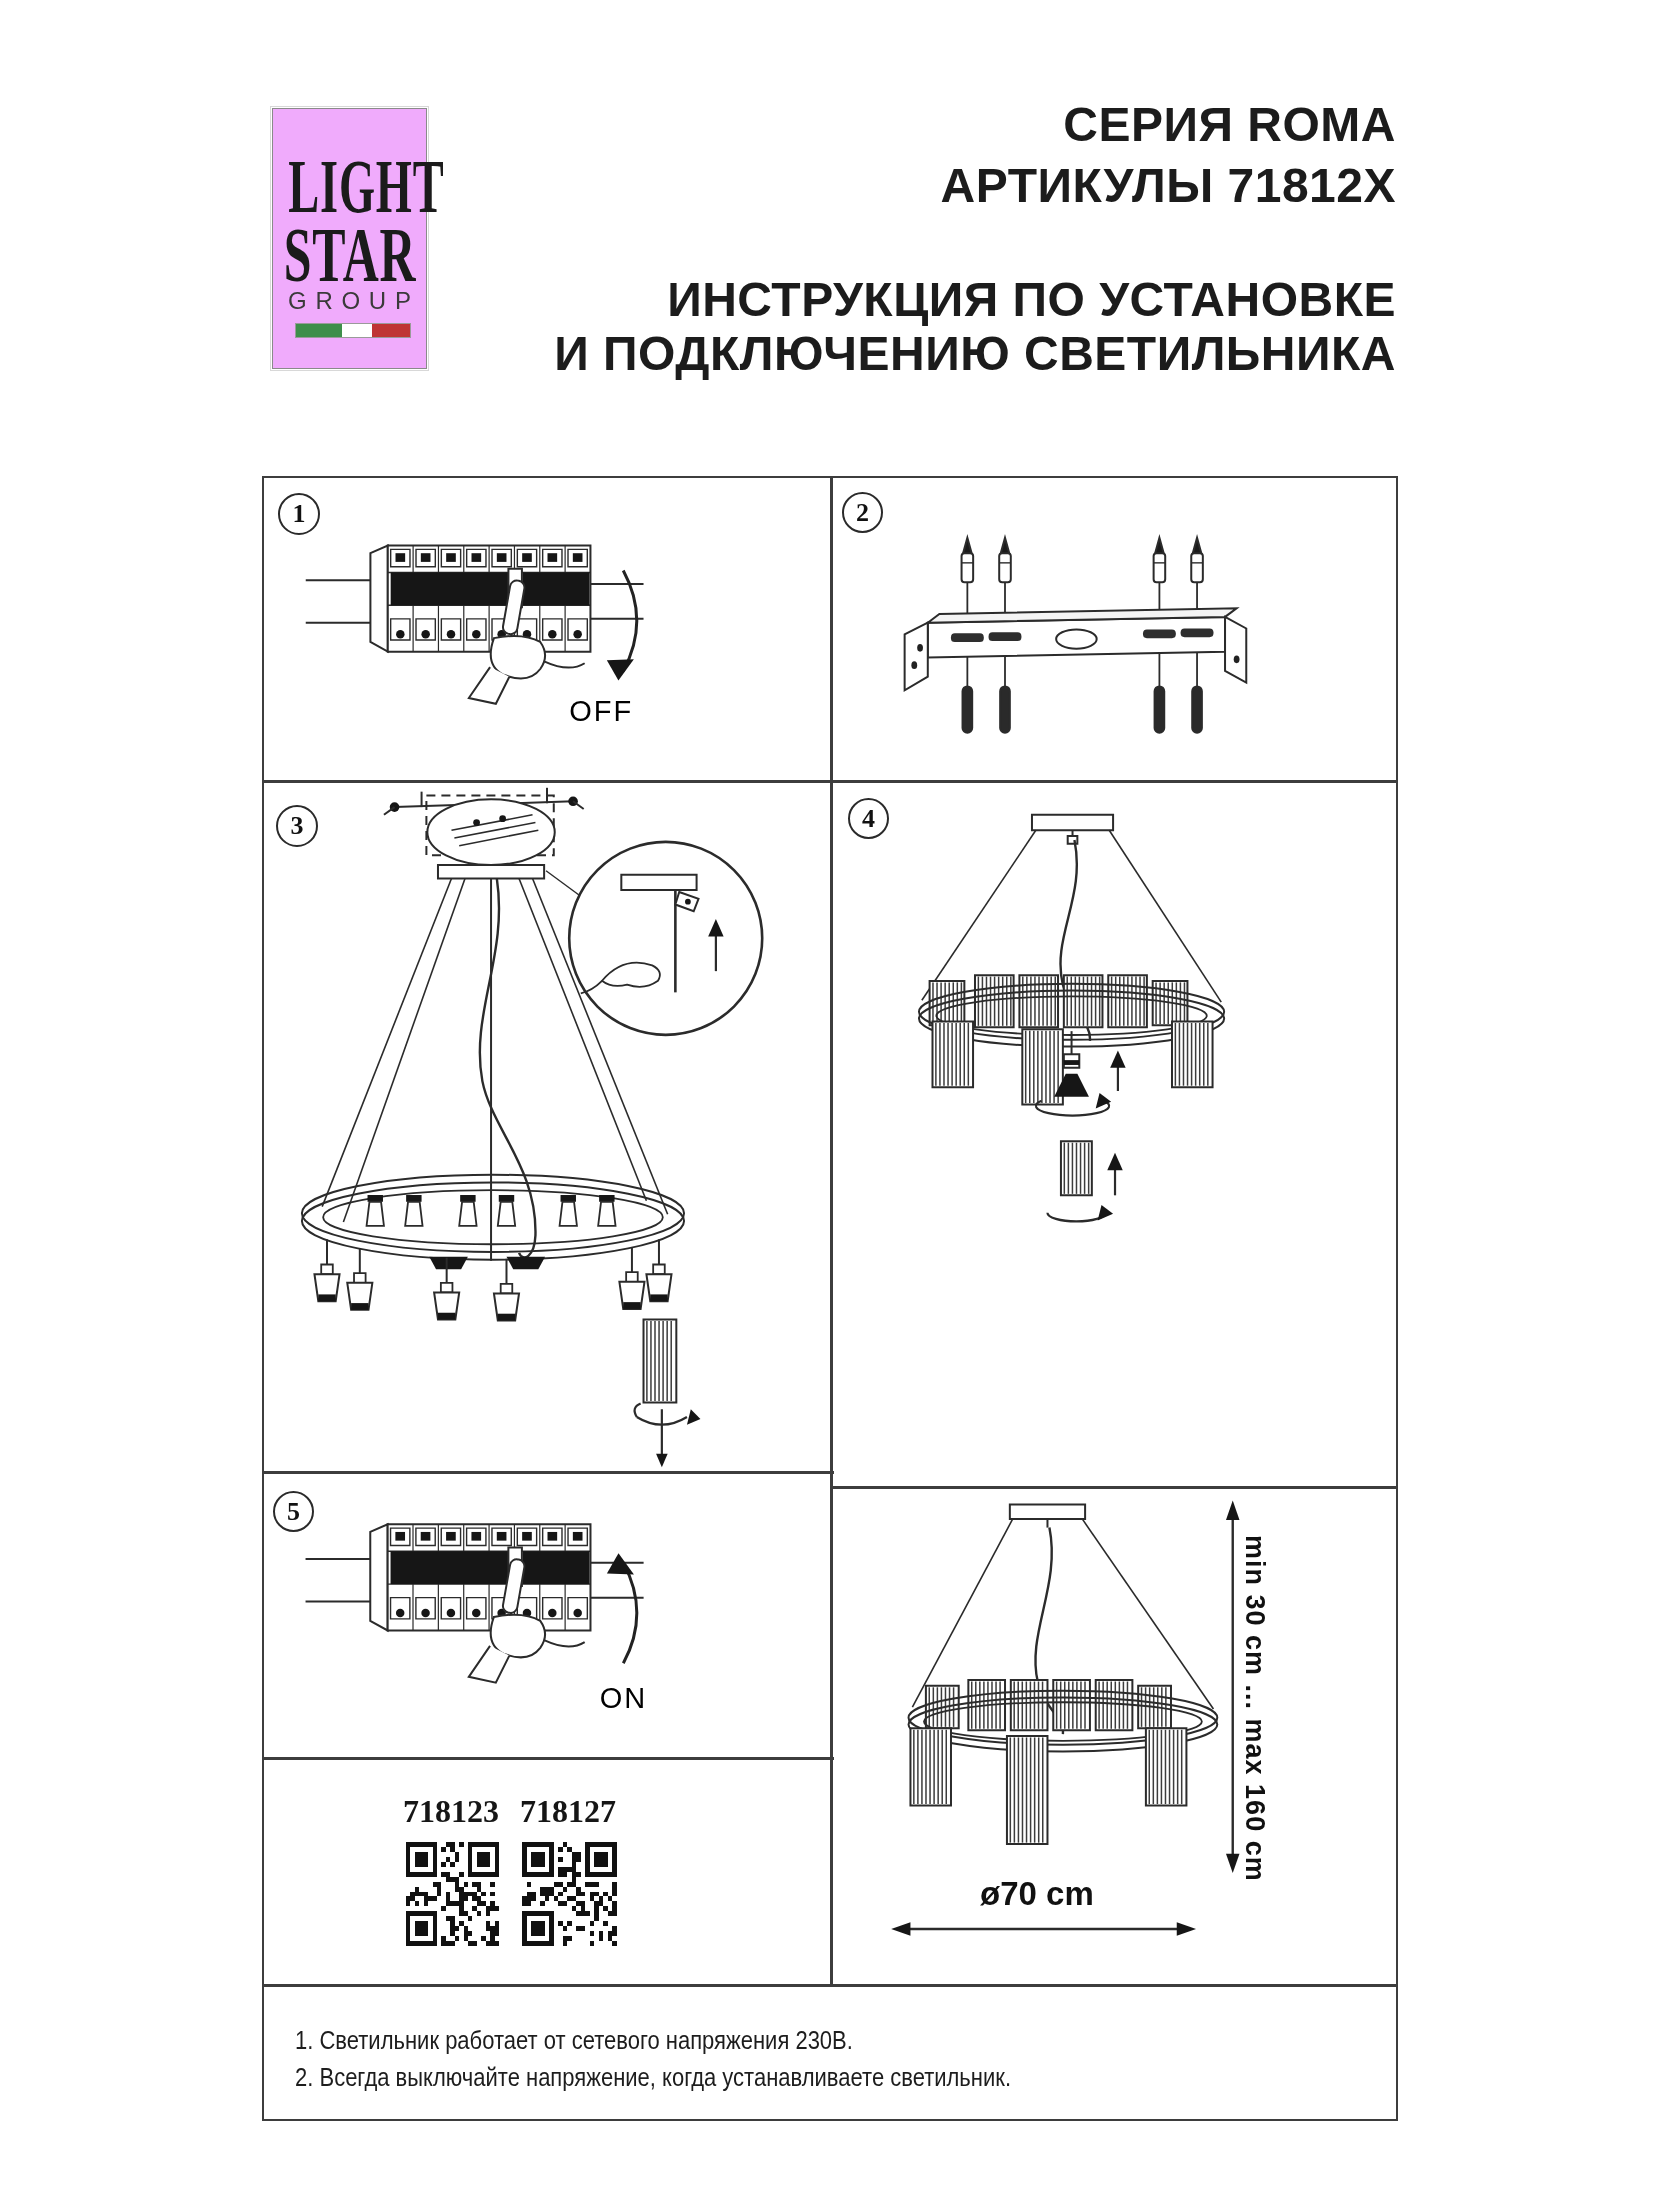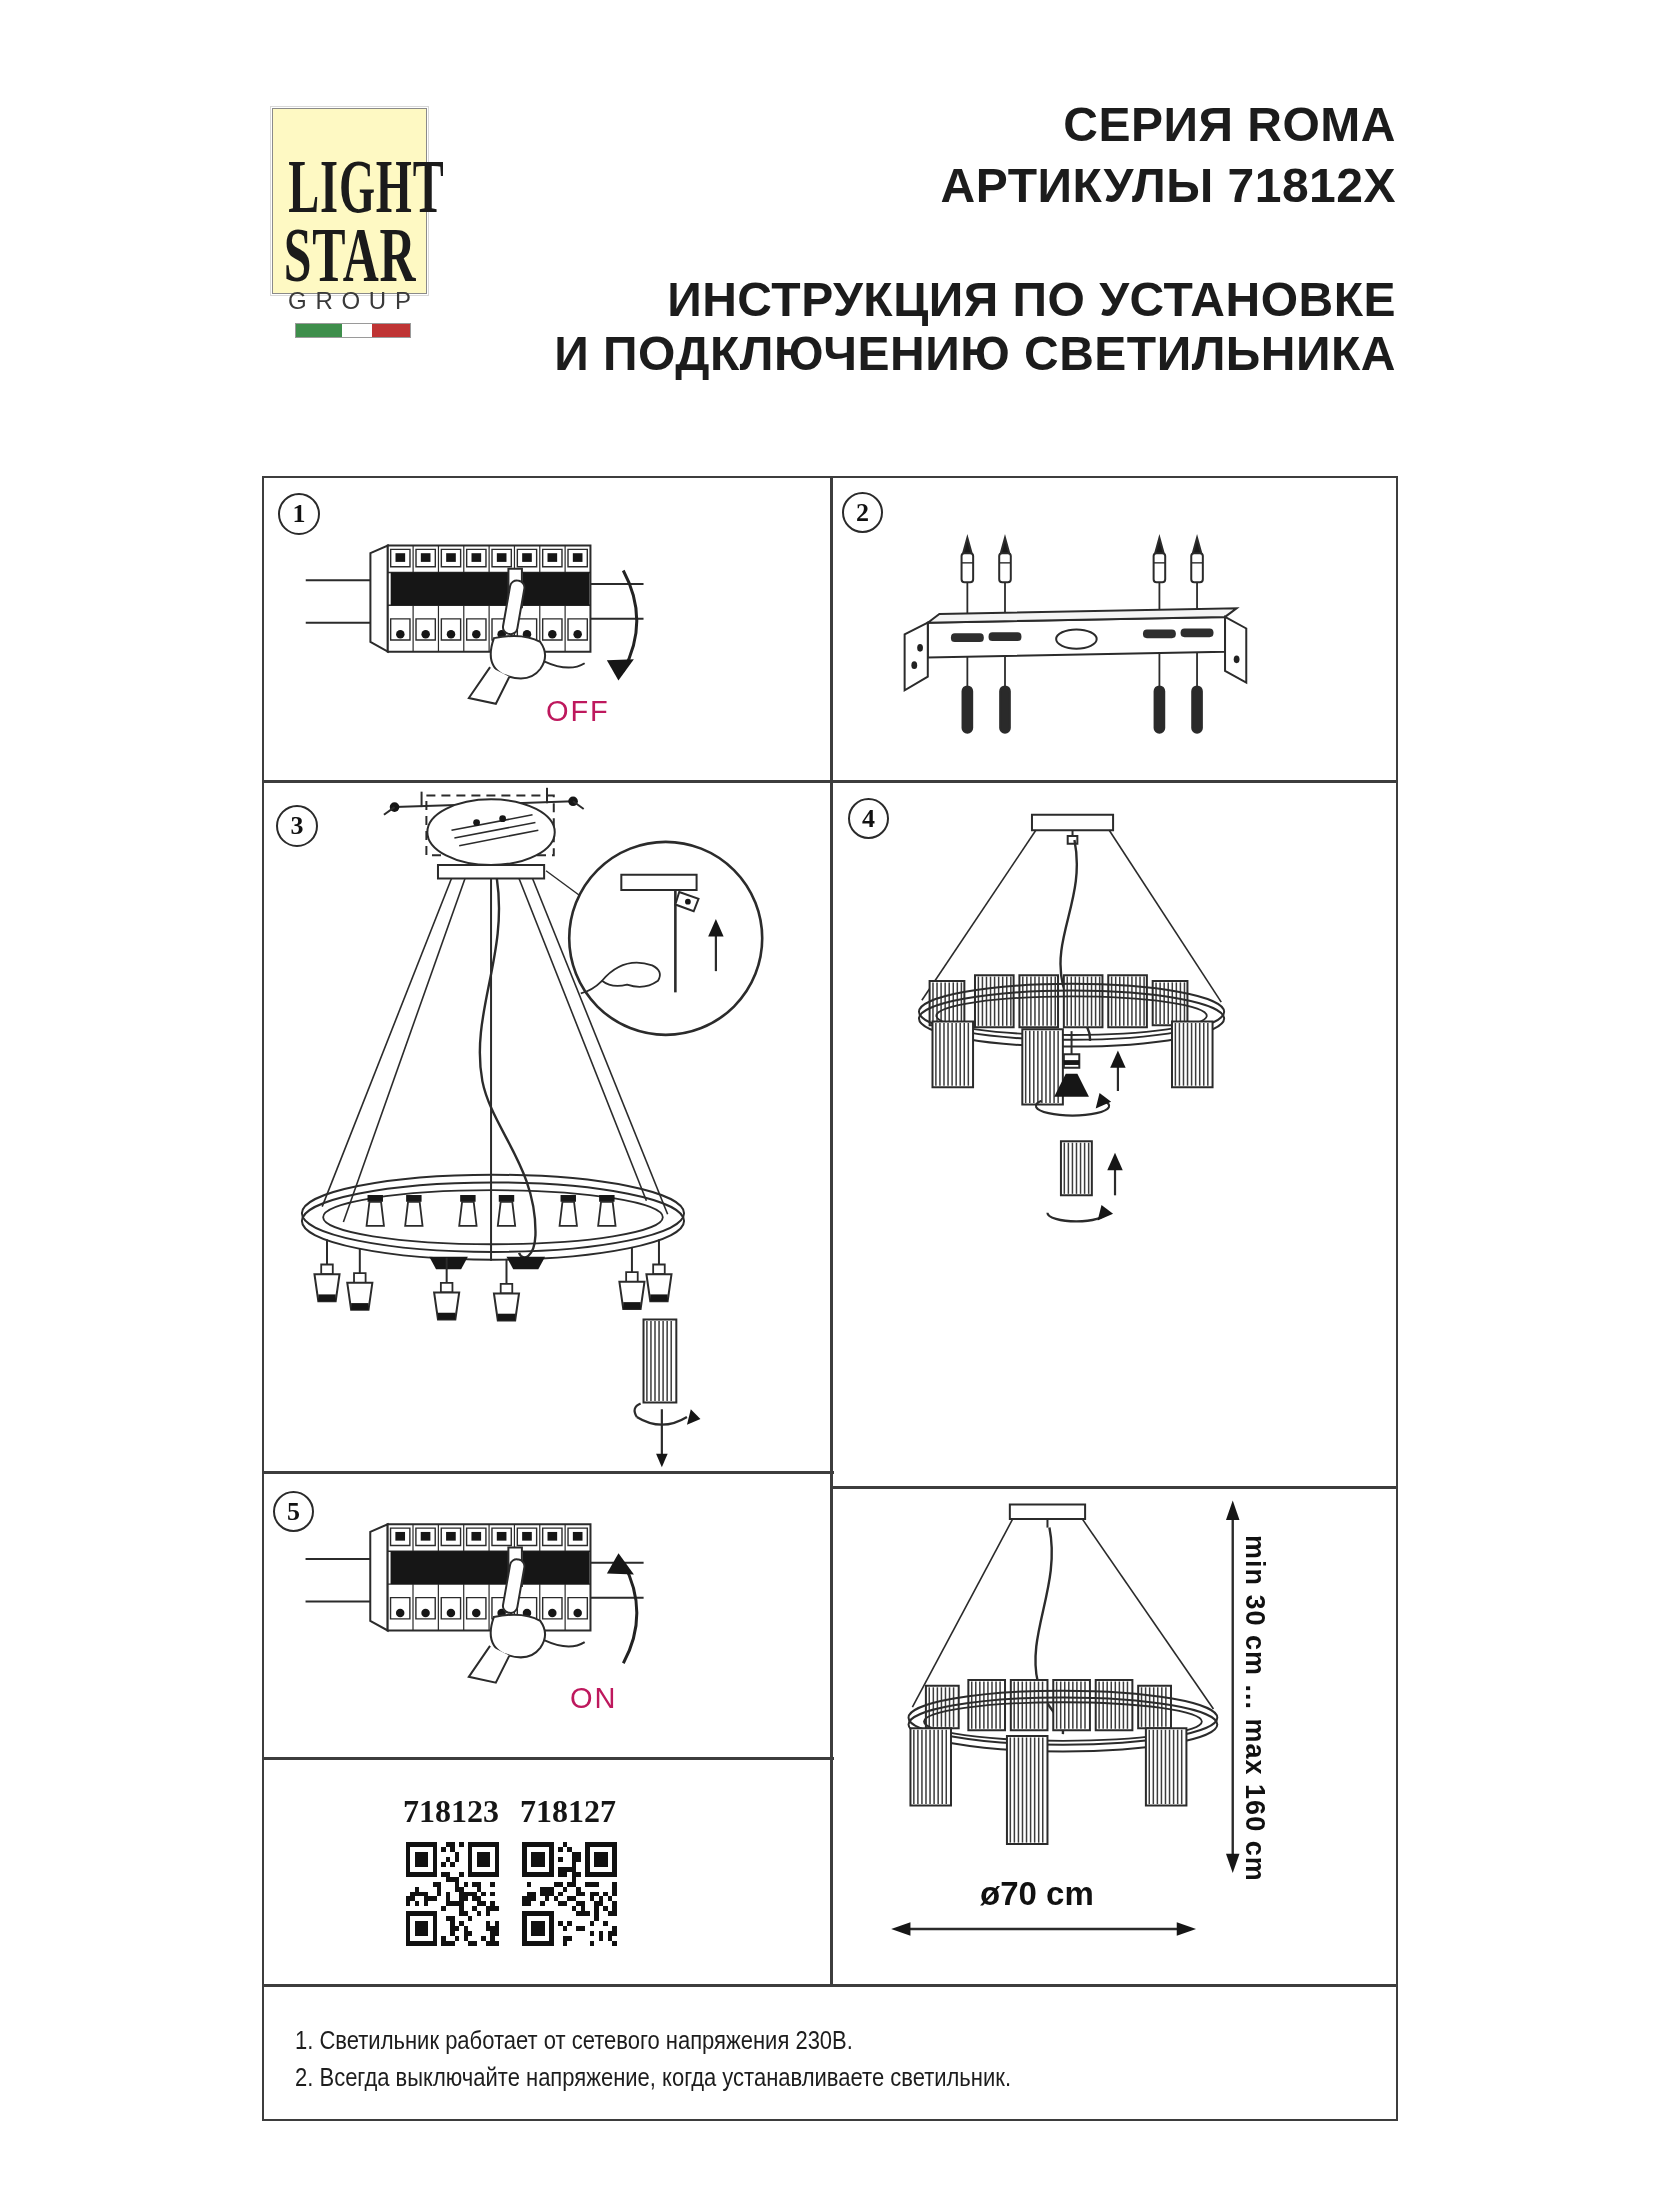--- a/index.html
+++ b/index.html
@@ -2,43 +2,43 @@
 <html><head>
 <meta charset="utf-8">
 <style>
   * { margin:0; padding:0; box-sizing:border-box; }
   html,body { width:1661px; height:2210px; background:#ffffff; }
   body { position:relative; font-family:"Liberation Sans", sans-serif; color:#1f1f1f; overflow:hidden; }
   .line { position:absolute; background:#3d3d3d; }
   .frame { position:absolute; border:2.9px solid #3d3d3d; }
 
   
-  .logo-box { position:absolute; left:272px; top:108px; width:155px; height:186px;
-              border:1.9px solid #8a8a8a; outline:1px solid #d8d8d8; outline-offset:1.9px; background:#fef9c3; }
+  .logo-box { position:absolute; left:272px; top:108px; width:155px; height:261px;
+              border:1.9px solid #8a8a8a; outline:1px solid #d8d8d8; outline-offset:1.9px; background:#f0abfc; }
   .logo-word { position:absolute; left:0; right:0; text-align:center;
                font-family:"Liberation Serif", serif; font-weight:700; color:#1b1b1b; }
   .logo-light { top:33px; font-size:58px; transform:scale(0.80,1.32); transform-origin:center top; letter-spacing:1px; }
   .logo-star  { top:100px; font-size:58px; transform:scale(0.86,1.36); transform-origin:center top; letter-spacing:1px; }
   .logo-group { position:absolute; left:0; right:0; top:178px; text-align:center;
                 font-size:24px; letter-spacing:8.7px; color:#3a3a3a; font-weight:400; text-indent:8.7px; }
   .logo-flag { position:absolute; left:22px; top:214px; width:116px; height:14.5px;
                border:1.9px solid #9a9a9a; display:flex; }
   .logo-flag span { height:100%; }
 
   
   .hdr { position:absolute; right:265px; font-weight:700; color:#1c1c1c;
          letter-spacing:0.5px; white-space:nowrap; font-size:48px; }
 
   
   .stepnum { position:absolute; border:2.9px solid #2a2a2a; border-radius:50%;
              display:flex; align-items:center; justify-content:center;
              font-family:"Liberation Serif", serif; font-weight:700; font-size:26px; color:#111;
              background:#fff; }
 
-  .sketch-label { position:absolute; text-align:left; font-size:29px; letter-spacing:1.9px; color:#be185d; }
+  .sketch-label { position:absolute; text-align:right; font-size:29px; letter-spacing:1.9px; color:#000000; }
   .qr-label { position:absolute; text-align:center; font-weight:700; font-size:32px; color:#161616;font-family:Liberation Serif, serif; }
 
   .dim-v { position:absolute; left:1239px; top:1535px; writing-mode:vertical-rl;
            font-weight:700; font-size:27px; letter-spacing:1px; color:#111; white-space:nowrap; }
   .dim-d { position:absolute; left:980px; top:1875px; width:135px; 
            font-weight:700; font-size:33px; color:#111; }
 
   .notes { position:absolute; left:295px; top:2022px; font-size:25px; line-height:37px; color:#1d1d1d;
            transform:scaleX(0.88); transform-origin:left top; white-space:nowrap; }
 

